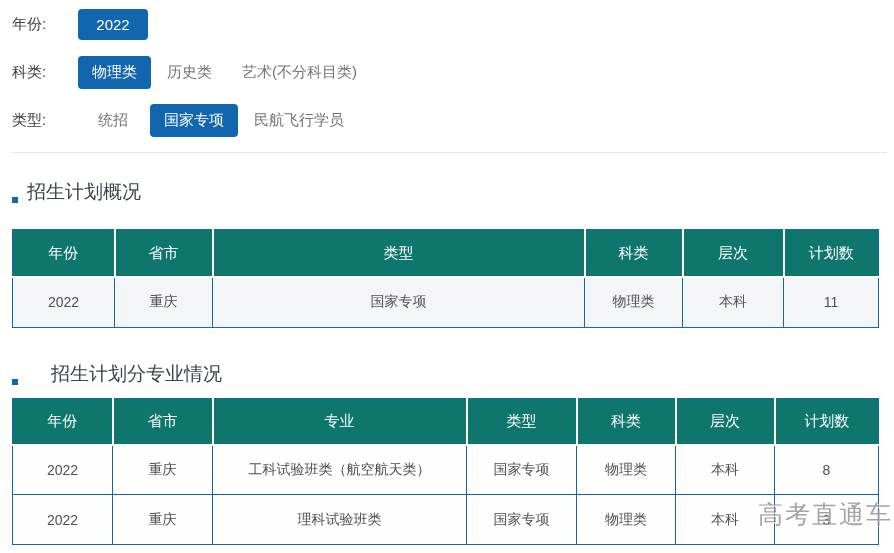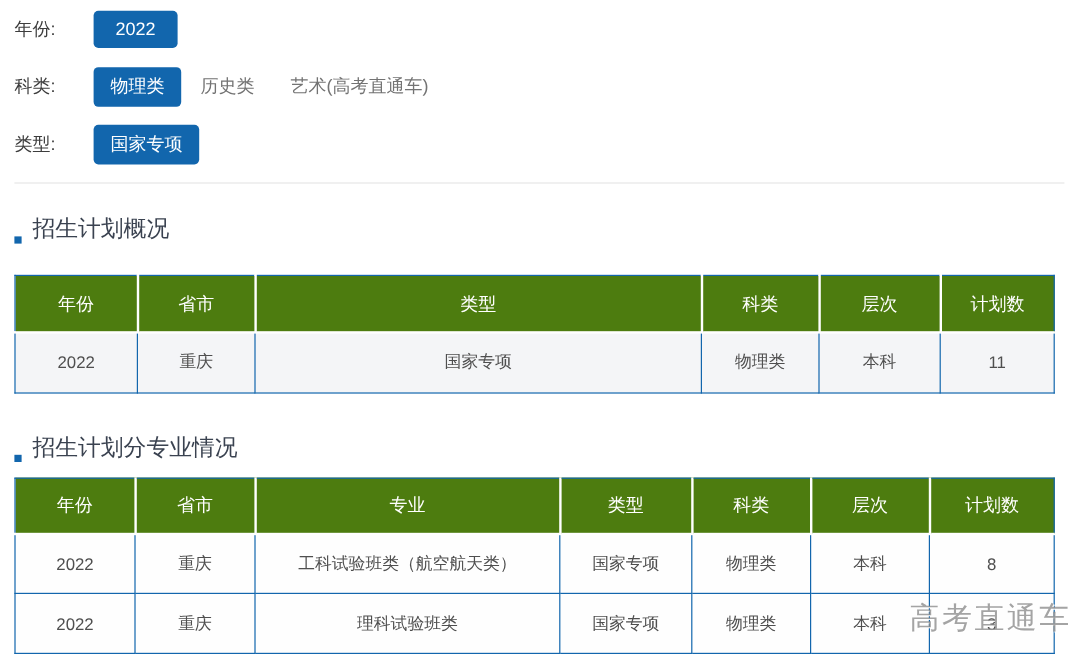--- a/index.html
+++ b/index.html
@@ -15,25 +15,25 @@
        text-align:center;font-size:15px;color:#737373;border-radius:4px;margin-right:2px;
        cursor:pointer;white-space:nowrap;}
   .opt.selected{background:#1266ad;color:#fff;}
 
   .divider{border:none;border-top:1px solid #e6e6e6;margin:12px 0 0 0;}
 
   
   .sec-title{display:flex;align-items:flex-end;margin:27px 0 26px 0;font-size:19px;
              font-weight:500;color:#3a4250;line-height:23px;}
   .sec-title .bullet{width:6px;height:6px;background:#1266ad;margin-right:9px;flex:0 0 6px;}
-  .sec-2 .sec-title{margin:34px 0 13px 0;}
+  .sec-2 .sec-title{margin:34px 0 13px 0;gap:24px;}
 
   
   table{border-collapse:collapse;width:866px;table-layout:fixed;border:1px solid #1266ad;}
-  thead th{background:#4d7c0f;color:#fff;font-size:15px;font-weight:400;height:46px;
+  thead th{background:#0f766e;color:#fff;font-size:15px;font-weight:400;height:46px;
            border-right:2px solid #fff;border-bottom:2px solid #fff;padding:0;}
   thead th:last-child{border-right:none;font-family:Liberation Mono, monospace;}
   tbody td{border:1px solid #1266ad;font-size:14px;color:#4f4f4f;text-align:center;
            height:50px;padding:0 4px;box-sizing:border-box;}
   .t-overview tbody td{background:#f4f5f7;}
   .t-majors tbody td{background:#fefefe;}
   .t-majors thead th{height:45px;}
 
   
   .watermark{position:absolute;right:1px;top:498px;font-size:25px;letter-spacing:2px;
@@ -50,28 +50,30 @@
     <div class="filter-options">
       <span class="opt selected">2022</span>
     </div>
   </div>
 
   <div class="filter-row">
     <span class="filter-label">科类:</span>
     <div class="filter-options">
       <span class="opt selected">物理类</span>
       <span class="opt">历史类</span>
-      <span class="opt">艺术(高考直通车)</span>
+      <span class="opt">艺术(不分科目类)</span>
     </div>
   </div>
 
   <div class="filter-row">
     <span class="filter-label">类型:</span>
     <div class="filter-options">
+      <span class="opt">统招</span>
       <span class="opt selected">国家专项</span>
+      <span class="opt">民航飞行学员</span>
     </div>
   </div>
 
   <hr class="divider">
 
   <section class="sec-1">
     <h2 class="sec-title">
       <span class="bullet"></span>
       <span>招生计划概况</span>
     </h2>

